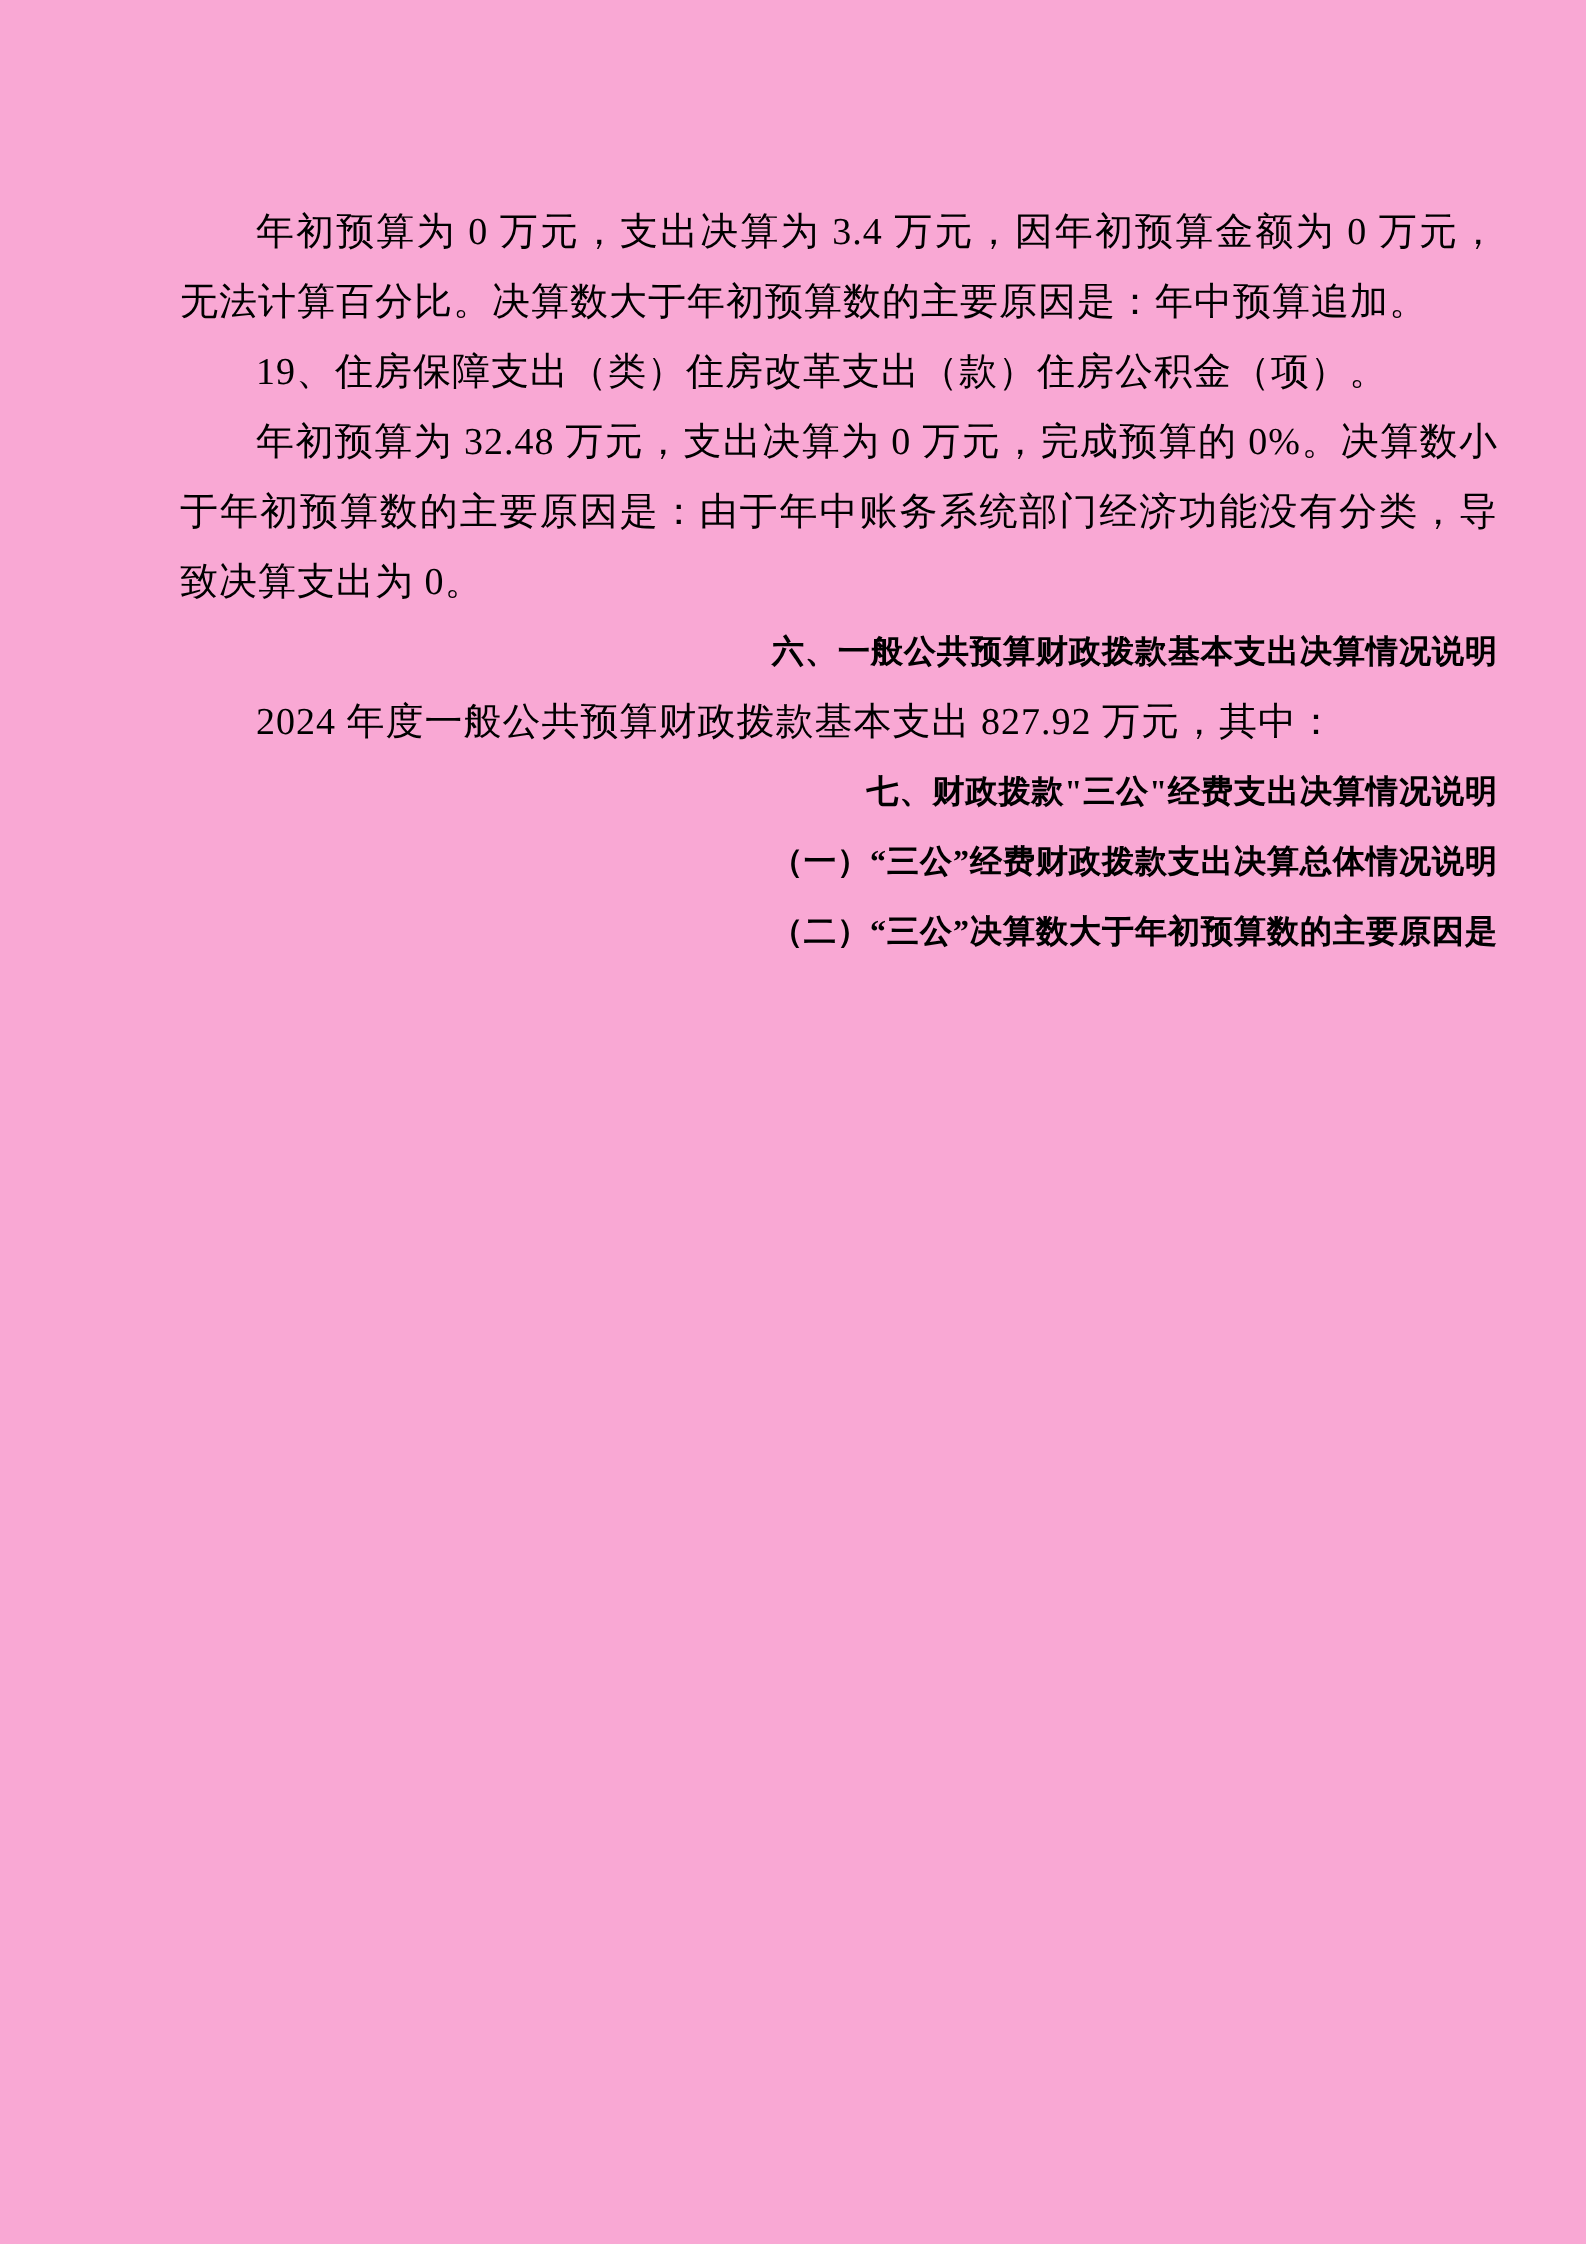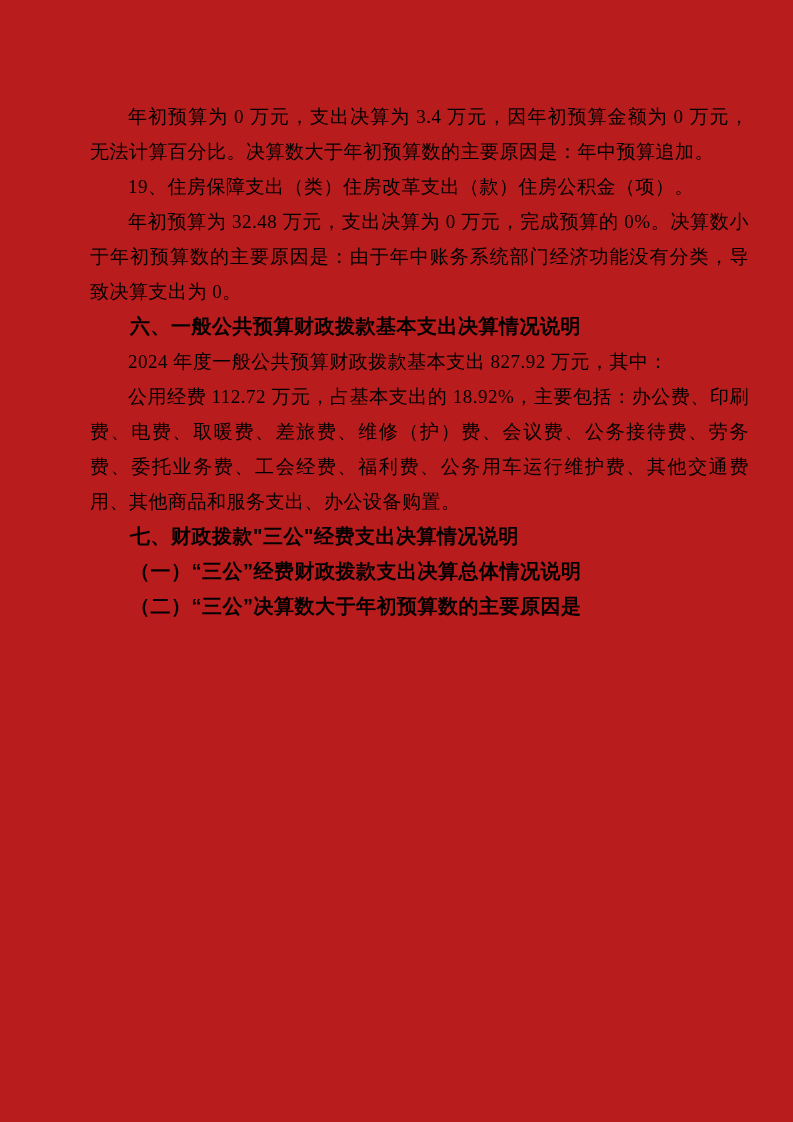--- a/index.html
+++ b/index.html
@@ -9,48 +9,47 @@
   }
   body {
     width: 793px;
     height: 1122px;
     overflow: hidden;
   }
   .page {
     box-sizing: border-box;
     width: 793px;
     height: 1122px;
-    background: #b91c1c;
+    background: #f9a8d4;
     padding: 99px 44px 0 90px;
   }
   .para {
     margin: 0;
     font-family: "Liberation Serif", "DejaVu Serif", serif;
     font-size: 19px;
     line-height: 35px;
     color: #000000;
     text-align: justify;
     text-indent: 2em;
     letter-spacing: 0.5px;
     word-break: break-all;
   }
   .heading {
-    font-family: Liberation Sans, sans-serif;
+    font-family: Liberation Serif, serif;
     font-weight: 700;
-    font-size: 20px;
-    text-align: left;
+    font-size: 16px;
+    text-align: right;
     letter-spacing: 0.5px;
   }
 </style>
 </head>
 <body>
 
 <div class="page">
   <p class="para">年初预算为 0 万元，支出决算为 3.4 万元，因年初预算金额为 0 万元，无法计算百分比。决算数大于年初预算数的主要原因是：年中预算追加。</p>
   <p class="para">19、住房保障支出（类）住房改革支出（款）住房公积金（项）。</p>
   <p class="para">年初预算为 32.48 万元，支出决算为 0 万元，完成预算的 0%。决算数小于年初预算数的主要原因是：由于年中账务系统部门经济功能没有分类，导致决算支出为 0。</p>
   <p class="para heading">六、一般公共预算财政拨款基本支出决算情况说明</p>
   <p class="para">2024 年度一般公共预算财政拨款基本支出 827.92 万元，其中：</p>
-  <p class="para">公用经费 112.72 万元，占基本支出的 18.92%，主要包括：办公费、印刷费、电费、取暖费、差旅费、维修（护）费、会议费、公务接待费、劳务费、委托业务费、工会经费、福利费、公务用车运行维护费、其他交通费用、其他商品和服务支出、办公设备购置。</p>
   <p class="para heading">七、财政拨款"三公"经费支出决算情况说明</p>
   <p class="para heading">（一）“三公”经费财政拨款支出决算总体情况说明</p>
   <p class="para heading">（二）“三公”决算数大于年初预算数的主要原因是</p>
 </div>
 
 </body></html>

